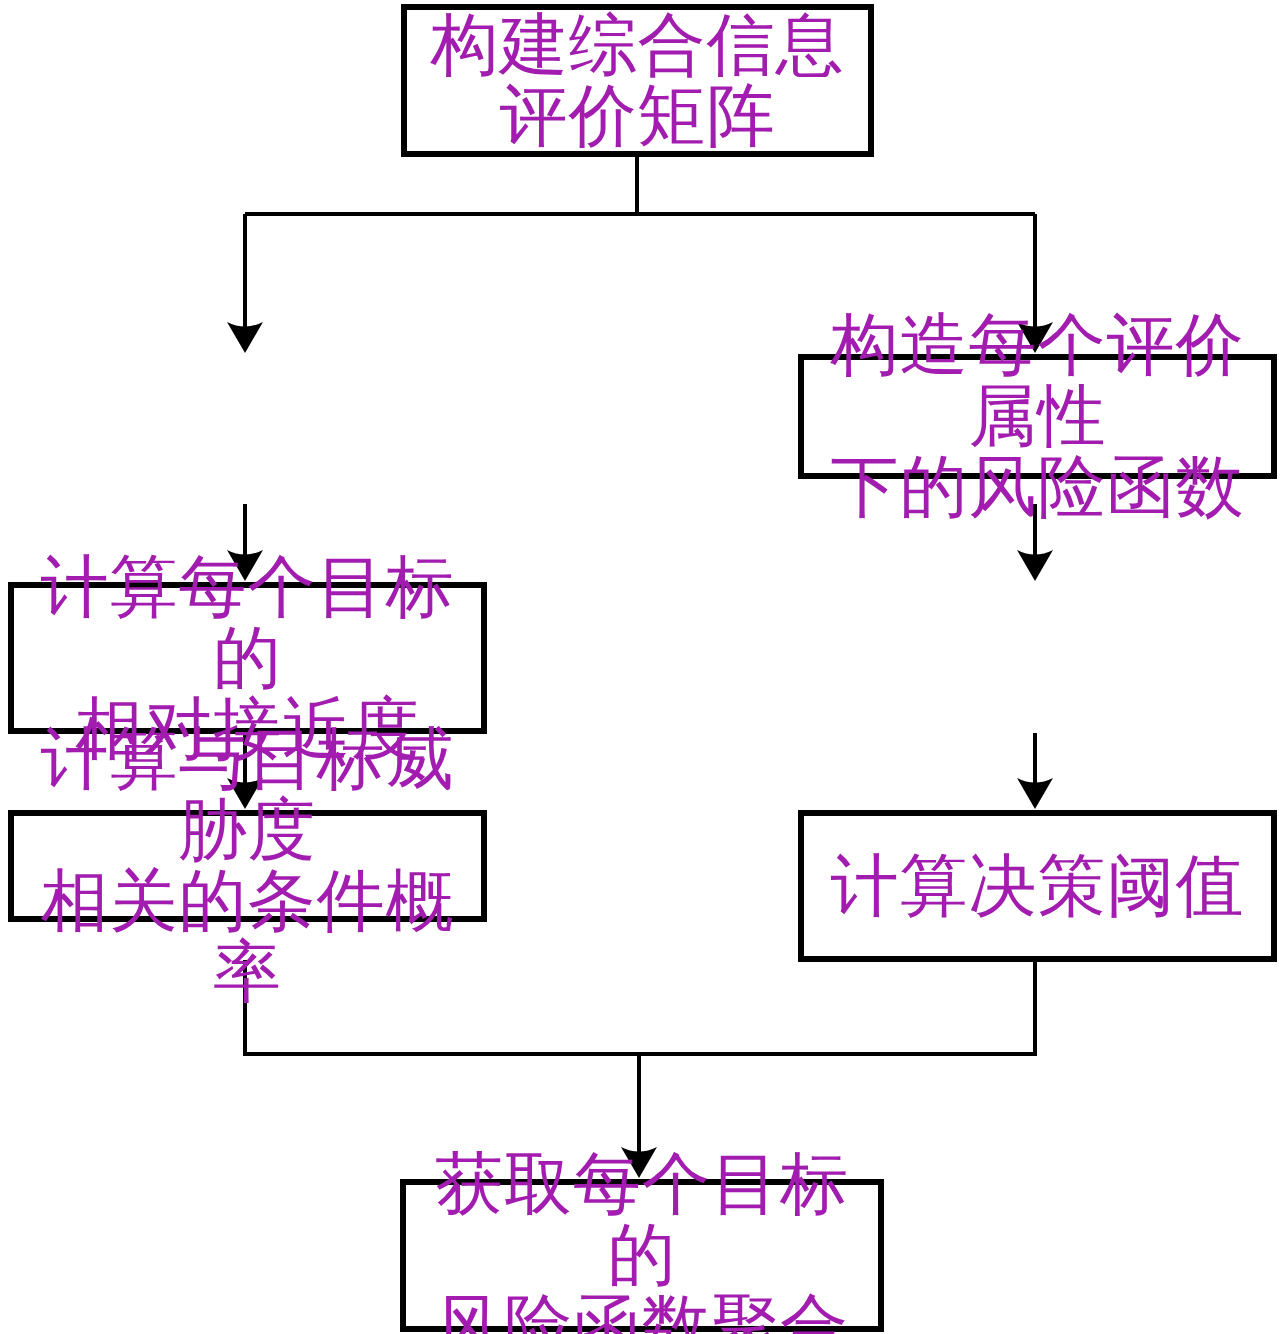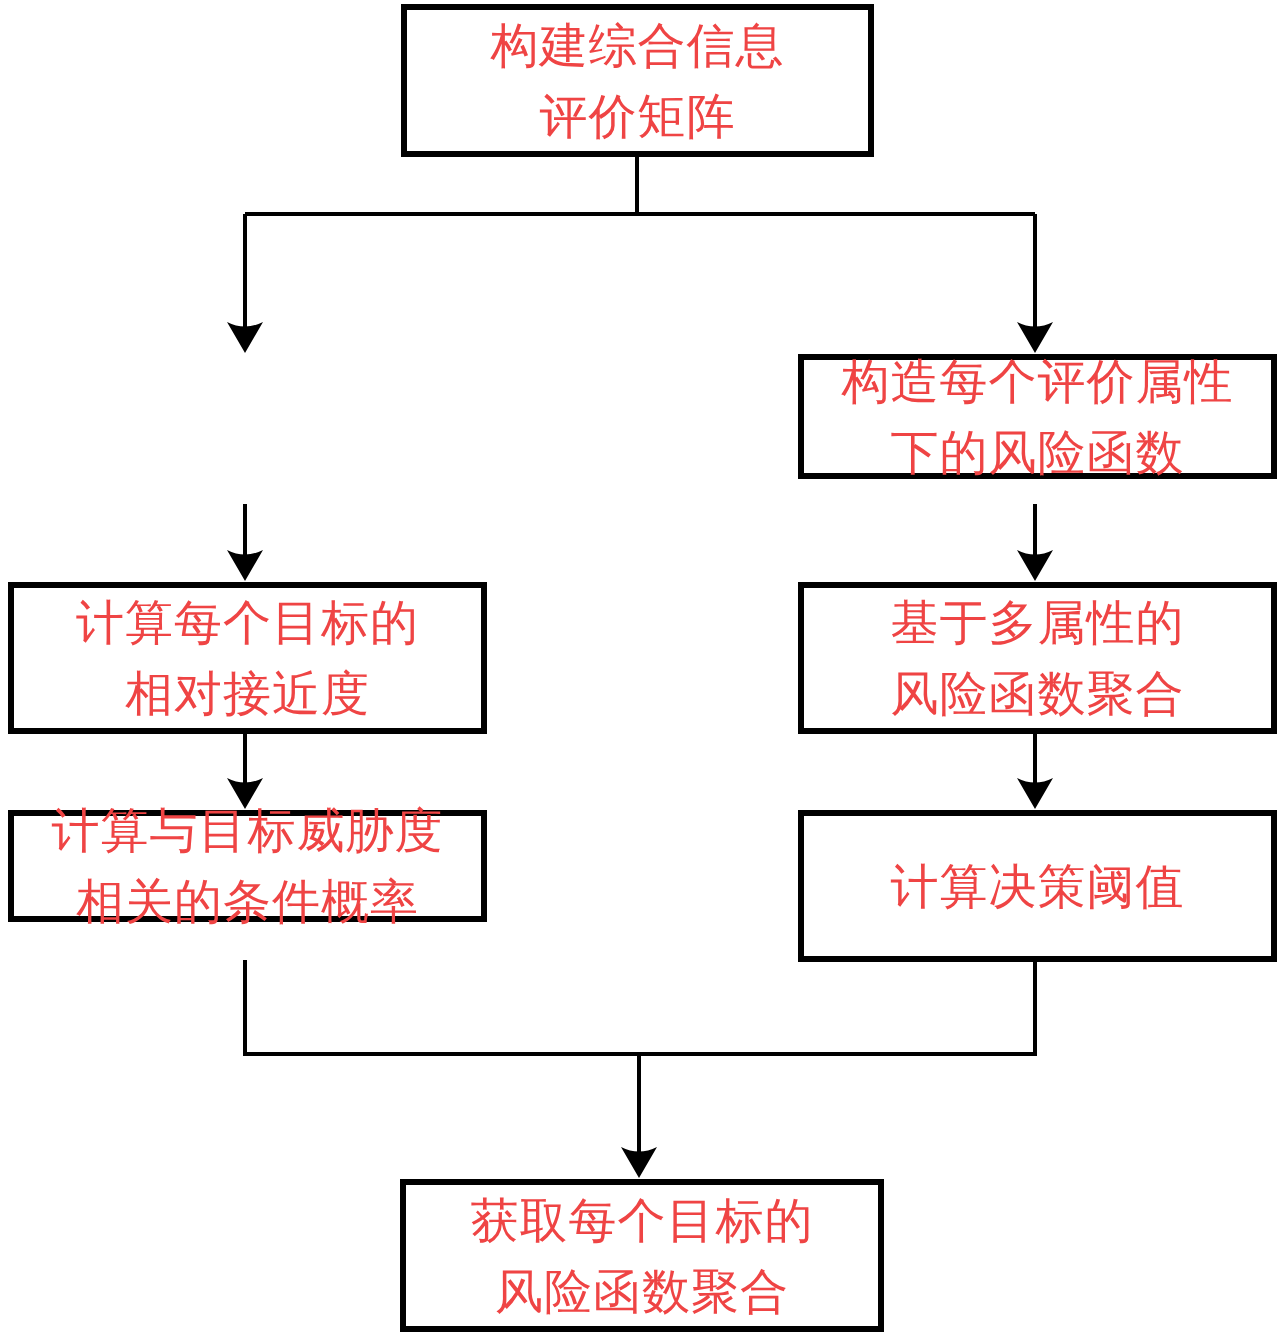--- a/index.html
+++ b/index.html
@@ -21,26 +21,26 @@
     top: 0;
     width: 1280px;
     height: 1334px;
     display: block;
   }
   .node {
     position: absolute;
     box-sizing: border-box;
     border: 6px solid #000000;
     background: #ffffff;
-    color: #ef4444;
+    color: #a21caf;
     display: flex;
     align-items: center;
     justify-content: center;
     text-align: center;
-    font-size: 48px;
+    font-size: 68px;
     line-height: 71px;
     white-space: pre-line;
     letter-spacing: 1px;
   }
   .node-top    { left: 401px; top: 4px;    width: 473px; height: 153px; }
   .node-l1     { left: 8px;   top: 354px;  width: 479px; height: 151px; }
   .node-l2     { left: 8px;   top: 582px;  width: 479px; height: 152px; }
   .node-l3     { left: 8px;   top: 810px;  width: 479px; height: 112px; }
   .node-r1     { left: 798px; top: 354px;  width: 479px; height: 125px; }
   .node-r2     { left: 798px; top: 582px;  width: 479px; height: 152px; }
@@ -95,21 +95,19 @@
 
   <div class="node node-l2">计算每个目标的
 相对接近度</div>
 
   <div class="node node-l3">计算与目标威胁度
 相关的条件概率</div>
 
   <div class="node node-r1">构造每个评价属性
 下的风险函数</div>
 
-  <div class="node node-r2">基于多属性的
-风险函数聚合</div>
 
   <div class="node node-r3">计算决策阈值</div>
 
   <div class="node node-bottom">获取每个目标的
 风险函数聚合</div>
 
 </div>
 
 </body></html>

